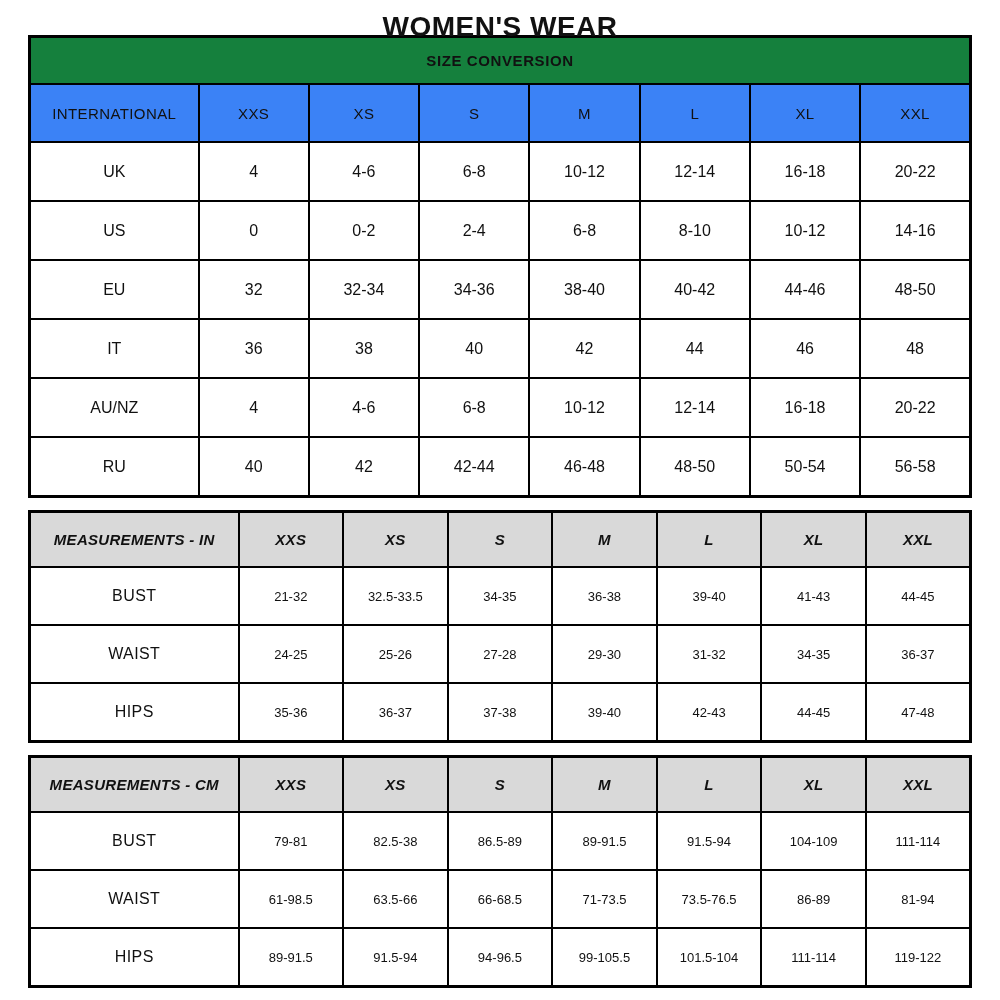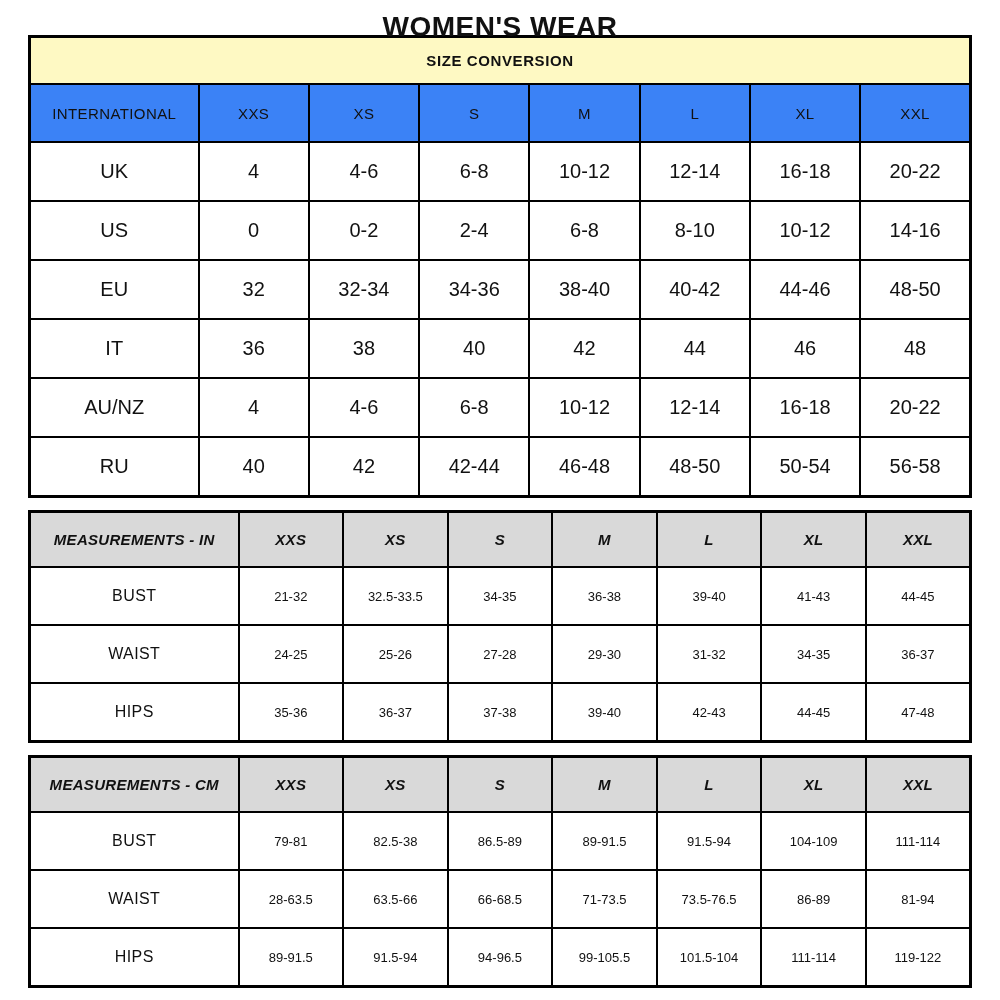--- a/index.html
+++ b/index.html
@@ -37,34 +37,34 @@
   td, th {
     border: 2px solid #000;
     text-align: center;
     vertical-align: middle;
     padding: 0;
     overflow: hidden;
   }
   
   .t-conv { margin-top: 0px; }
   .t-conv .banner-cell {
-    background: #fef9c3;
+    background: #15803d;
     height: 45px;
     font-weight: bold;
     font-size: 15px;
     letter-spacing: 0.6px;
   }
   .t-conv .col-head-row th {
     height: 56px;
     font-weight: normal;
     font-size: 15px;
     letter-spacing: 0.4px;
     background: #3b82f6;
   }
-  .t-conv tbody td { height: 57px; font-size: 20px; }
+  .t-conv tbody td { height: 57px; font-size: 16px; }
   
   .t-meas { margin-top: 12px; }
   .t-meas thead th {
     background: #d9d9d9;
     height: 53px;
     font-weight: bold;
     font-size: 15px;
     letter-spacing: 0.3px;
     font-style: italic;
   }
@@ -254,21 +254,21 @@
           <td>79-81</td>
           <td>82.5-38</td>
           <td>86.5-89</td>
           <td>89-91.5</td>
           <td>91.5-94</td>
           <td>104-109</td>
           <td>111-114</td>
         </tr>
         <tr>
           <td class="row-label">WAIST</td>
-          <td>28-63.5</td>
+          <td>61-98.5</td>
           <td>63.5-66</td>
           <td>66-68.5</td>
           <td>71-73.5</td>
           <td>73.5-76.5</td>
           <td>86-89</td>
           <td>81-94</td>
         </tr>
         <tr>
           <td class="row-label">HIPS</td>
           <td>89-91.5</td>

